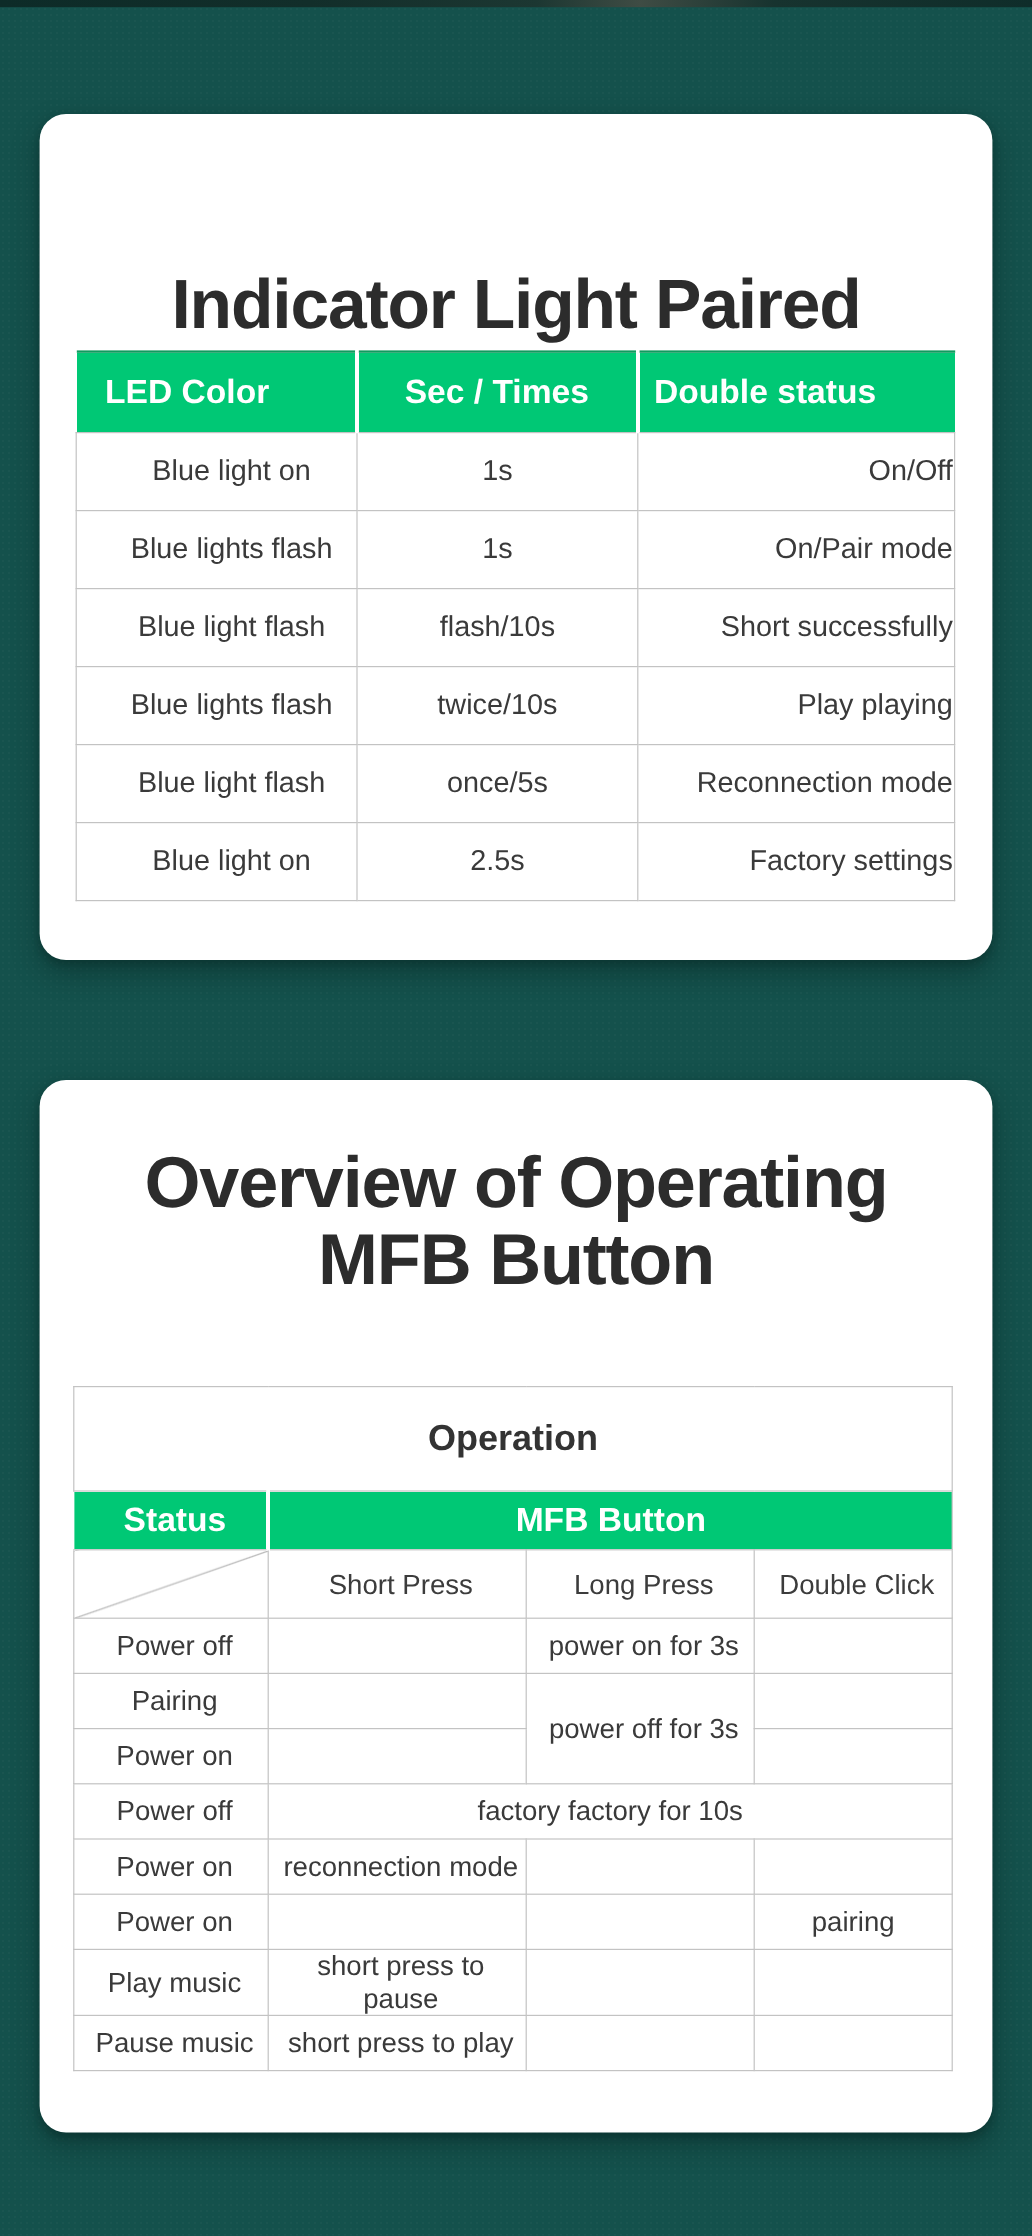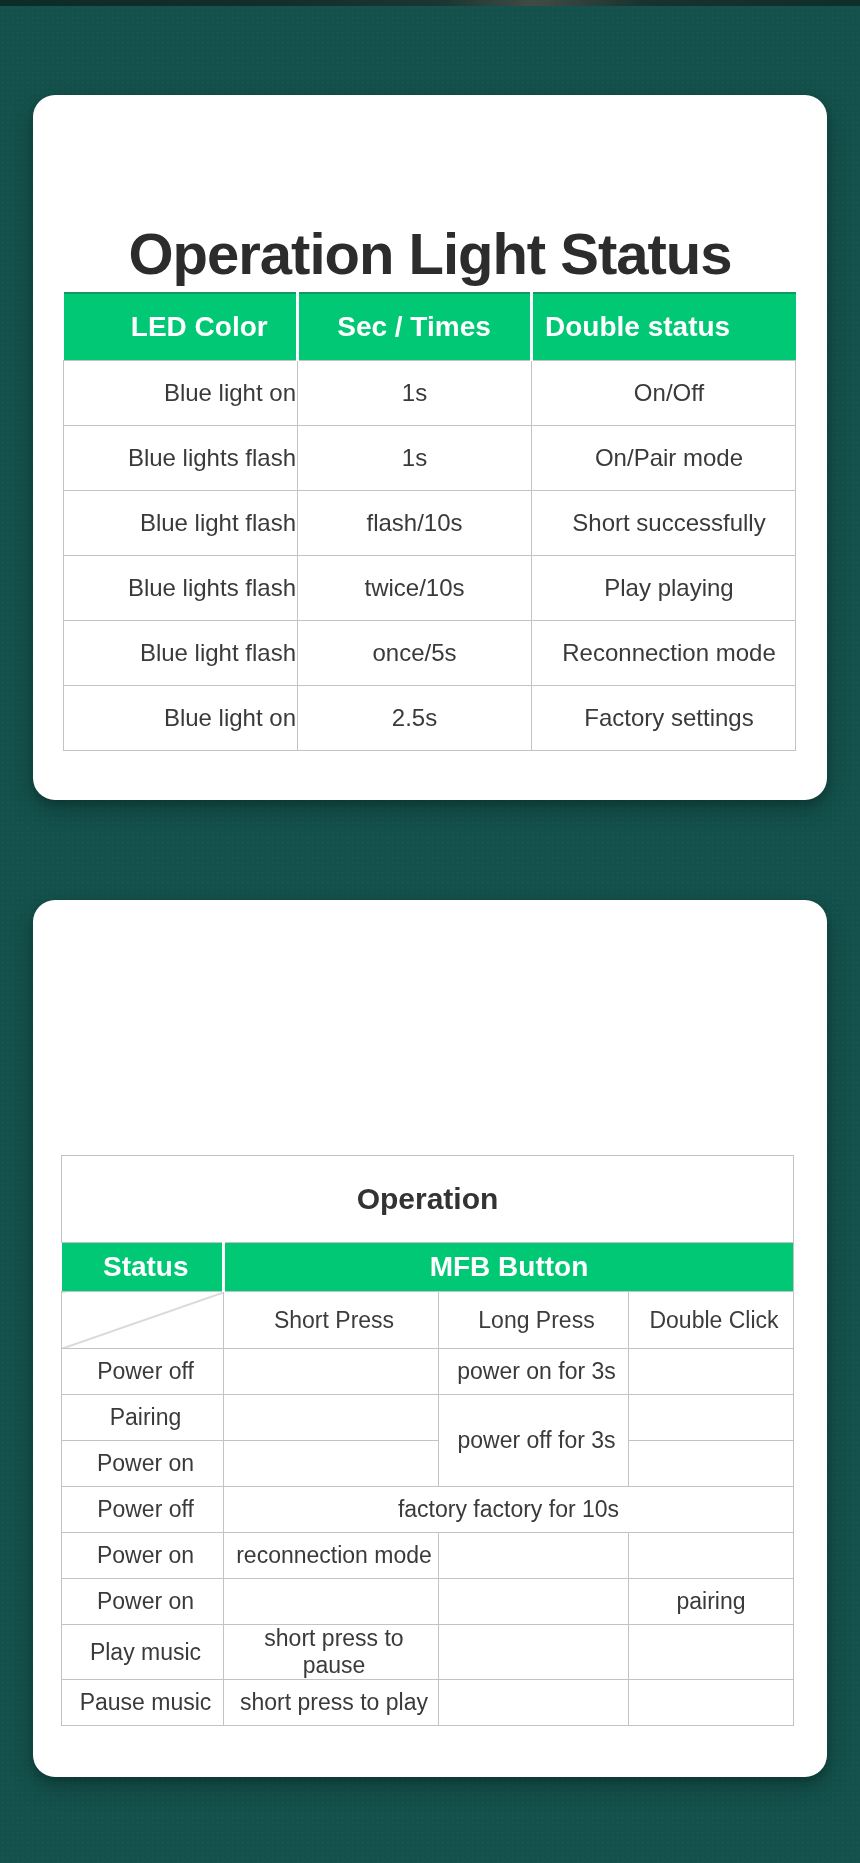--- a/index.html
+++ b/index.html
@@ -32,30 +32,30 @@
   table{border-collapse:collapse;table-layout:fixed;position:absolute;background:#fff;}
   td,th{overflow:hidden;}
 
   
   .t1{left:30px;top:197px;width:732px;}
   .t1 th{
     background:#00c875;color:#ffffff;font-size:28px;font-weight:bold;
     height:64px;border-top:2px solid #109a5e;text-align:left;
   }
   .t1 th.sep{border-left:3px solid #ffffff;}
-  .t1 th.pad-lg{padding-left:40px;text-align:center;}
+  .t1 th.pad-lg{padding-left:24px;}
   .t1 th.pad-sm{padding-left:12px;}
   .t1 th.center{text-align:center;padding-left:0;}
   .t1 td{
     height:62px;border:1px solid #c3c3c3;background:#fff;
     font-size:24px;color:#3a3a3a;font-weight:400;
   }
-  .t1 td.c1{text-align:right;padding-left:26px;}
+  .t1 td.c1{text-align:center;padding-left:26px;}
   .t1 td.c2{text-align:center;}
-  .t1 td.c3{text-align:center;padding-left:12px;}
+  .t1 td.c3{text-align:right;padding-left:12px;}
 
   
   .t2{left:28px;top:255px;width:732px;}
   .t2 td{
     border:1px solid #c3c3c3;background:#fff;
     font-size:23px;color:#3a3a3a;font-weight:400;
     text-align:center;padding:0 4px 0 10px;vertical-align:middle;
   }
   .t2 tr.op-row td{
     height:86px;text-align:center;font-size:30px;font-weight:bold;
@@ -76,21 +76,21 @@
   .t2 tr.data-row td{height:45px;}
   .t2 td.center{text-align:center;padding:0;}
   .t2 td.mid{vertical-align:middle;}
 </style>
 </head>
 <body>
 
 <div class="top-strip"></div>
 
 <section class="card card1">
-  <h1 class="title">Operation Light Status</h1>
+  <h1 class="title">Indicator Light Paired</h1>
 
   <table class="t1">
     <colgroup>
       <col style="width:234px">
         <col style="width:234px">
         <col style="width:264px">
     </colgroup>
     <thead>
       <tr>
         <th class="pad-lg">LED Color</th>
@@ -127,20 +127,21 @@
       <tr>
         <td class="c1">Blue light on</td>
         <td class="c2">2.5s</td>
         <td class="c3">Factory settings</td>
       </tr>
     </tbody>
   </table>
 </section>
 
 <section class="card card2">
+  <h1 class="title"><span>Overview of Operating</span><br><span>MFB Button</span></h1>
 
   <table class="t2">
     <colgroup>
       <col style="width:162px">
         <col style="width:215px">
         <col style="width:190px">
         <col style="width:165px">
     </colgroup>
     <tbody>
       <tr class="op-row">

